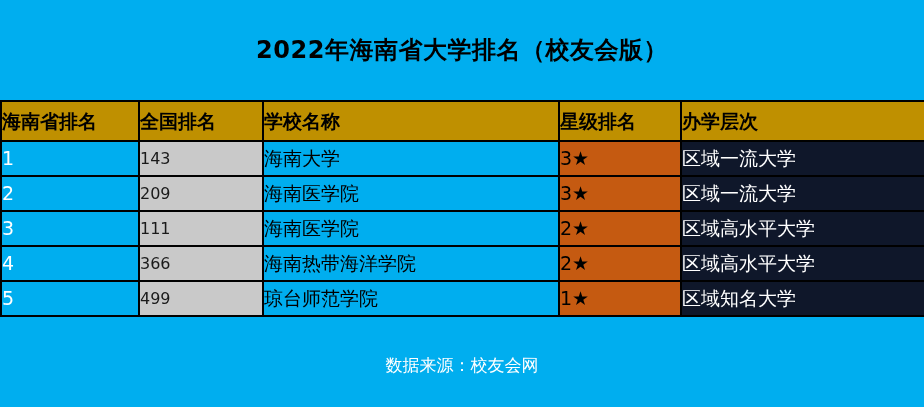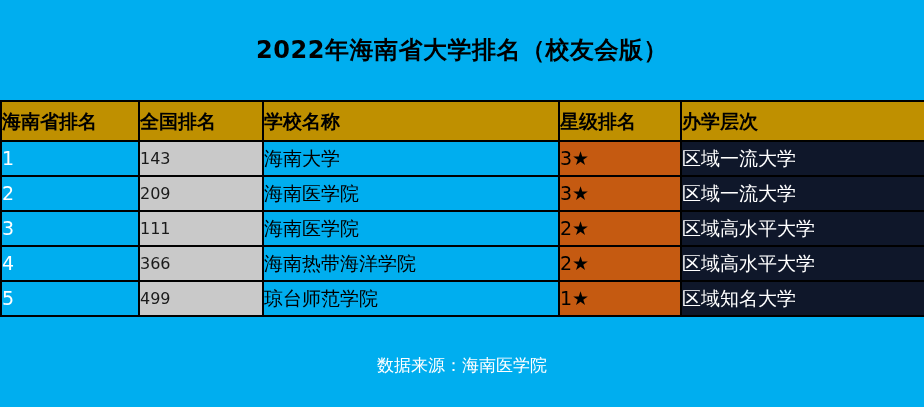--- a/index.html
+++ b/index.html
@@ -169,16 +169,16 @@
         <td class="cell-province">5</td>
         <td class="cell-national">499</td>
         <td class="cell-school">琼台师范学院</td>
         <td class="cell-star">1★</td>
         <td class="cell-level">区域知名大学</td>
       </tr>
     </tbody>
   </table>
 
   <div class="footer-band">
-    <div class="footer-line">数据来源：海南医学院</div>
+    <div class="footer-line">数据来源：校友会网</div>
   </div>
 
 </div>
 
 </body></html>

